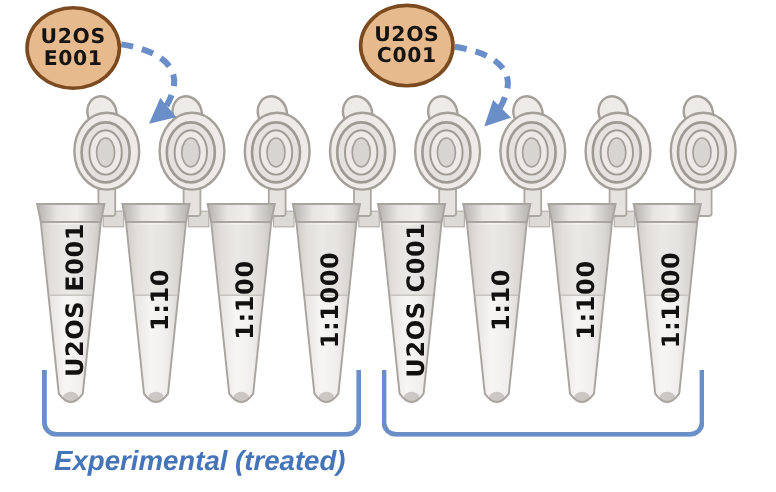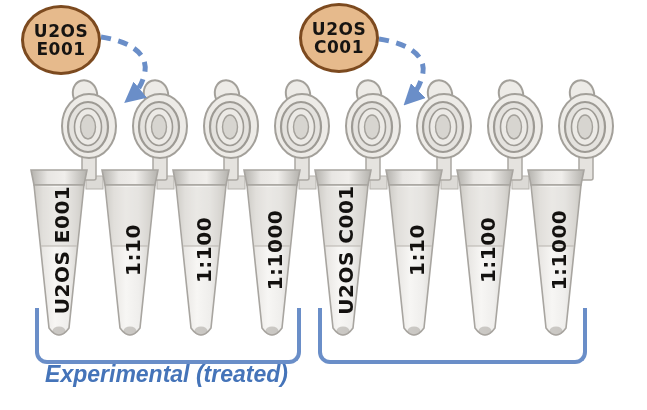--- a/index.html
+++ b/index.html
@@ -56,21 +56,21 @@
     border-bottom-left-radius:12px;
     border-bottom-right-radius:12px;
     z-index:3;
   }
   .bracket-1{left:35px;width:258px;}
   .bracket-2{left:318px;width:261px;}
 
   
   .caption{
     position:absolute;
-    top:361px;height:30px;
+    top:371px;height:30px;
     text-align:center;
     font-size:23px;font-weight:700;font-style:italic;
     color:#4574b9;
     font-family:"Liberation Sans","DejaVu Sans",sans-serif;
     z-index:3;
   }
   .caption-1{left:35px;width:263px;}
   .caption-2{left:318px;width:266px;}
 </style>
 </head>

